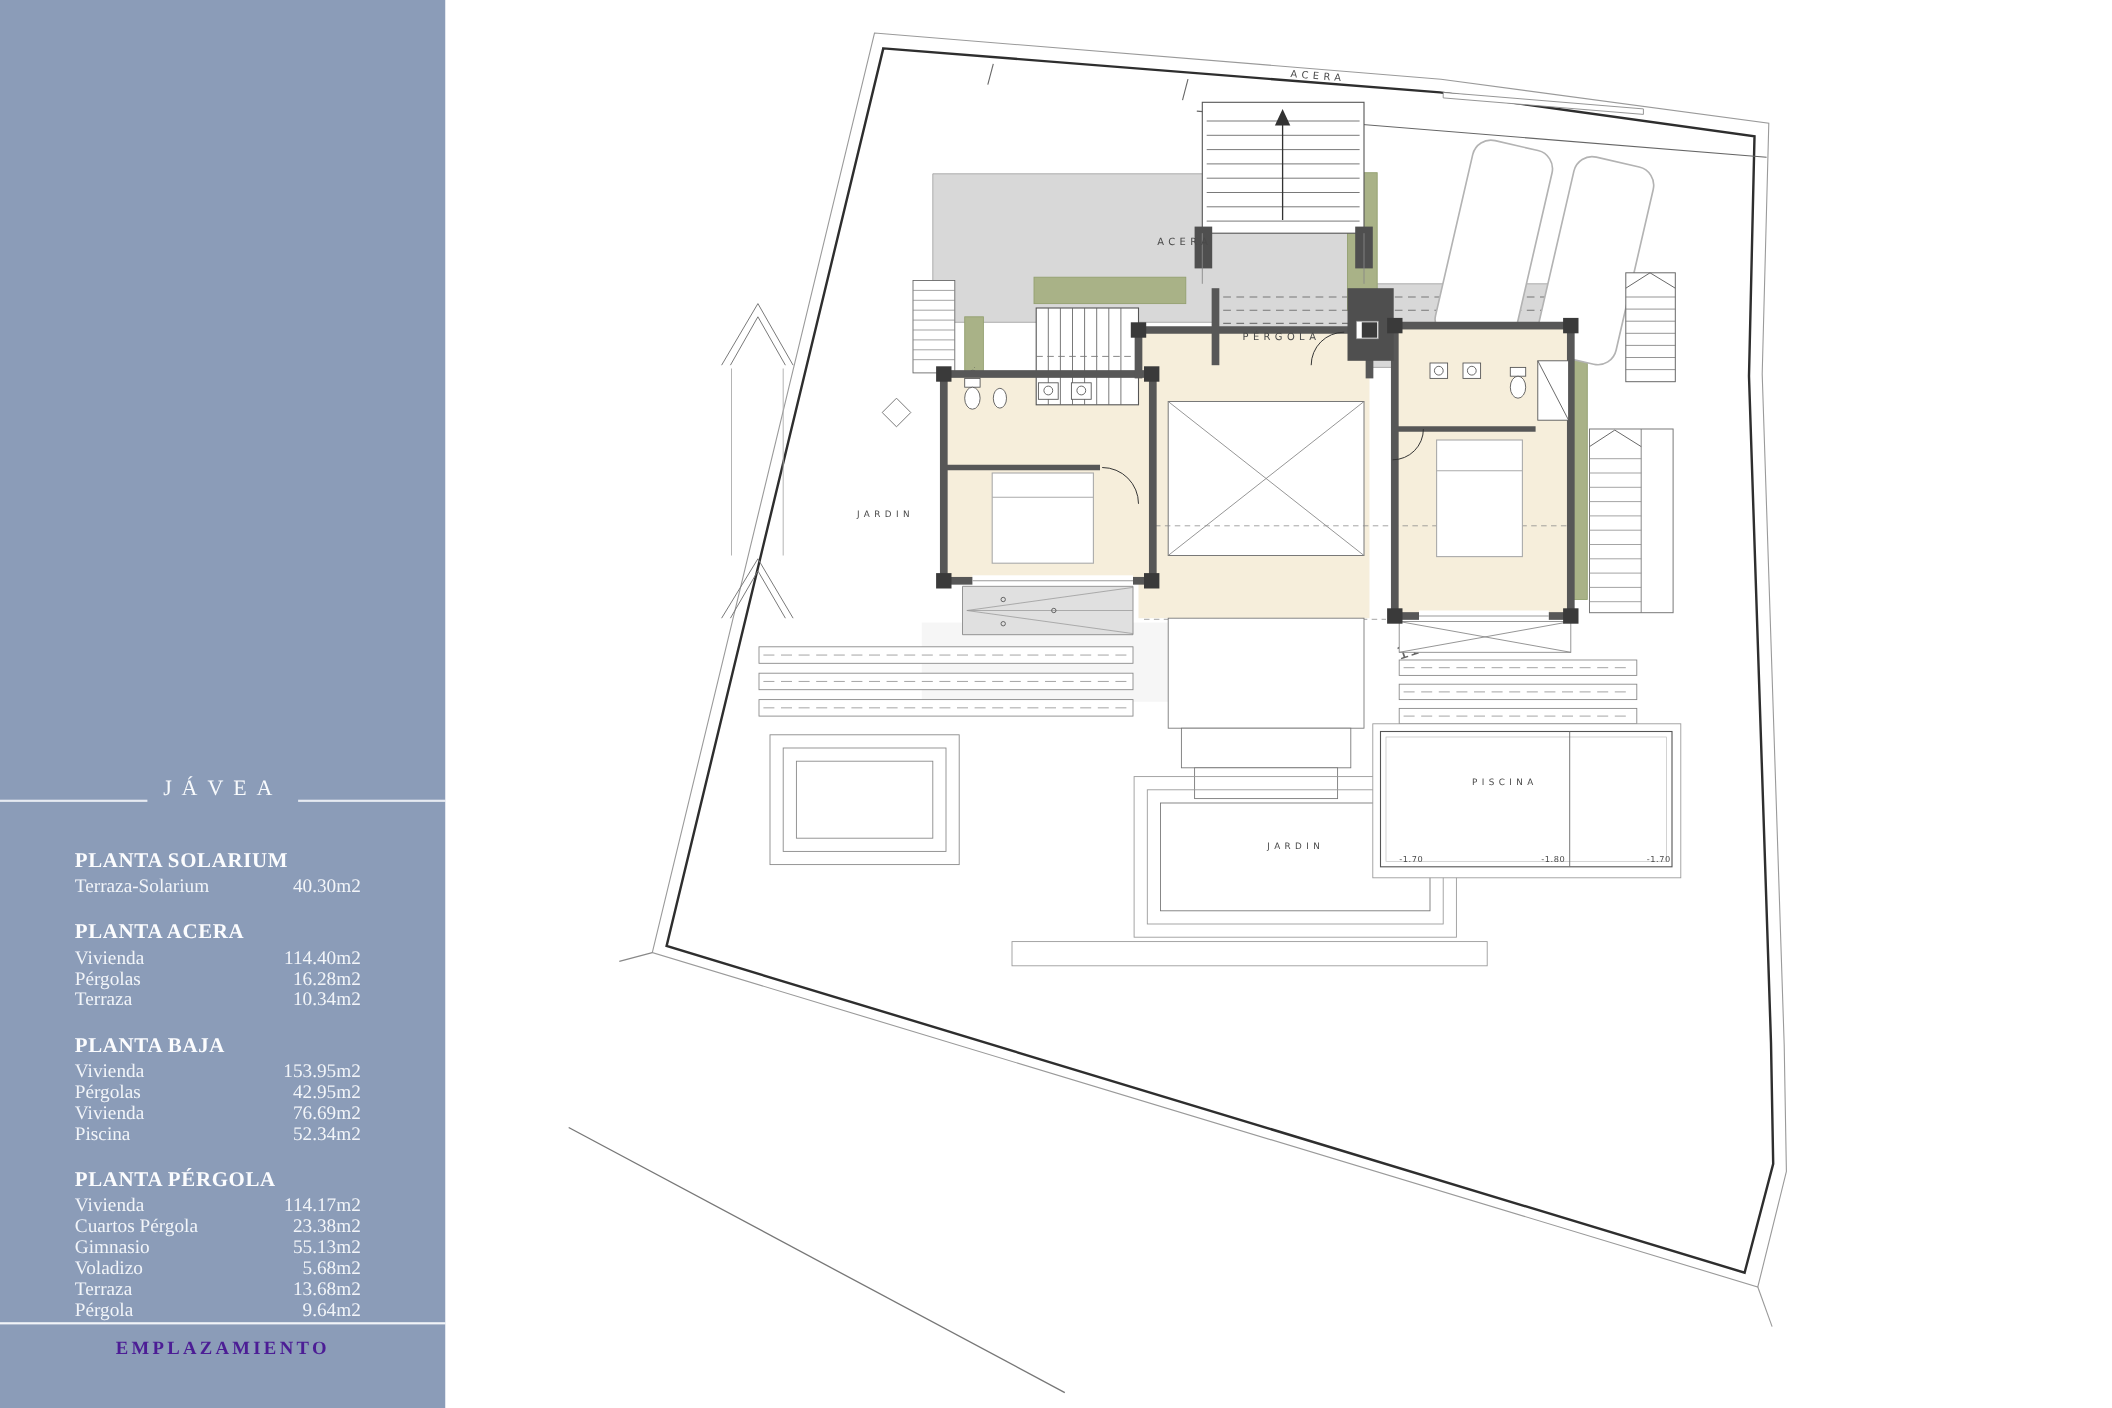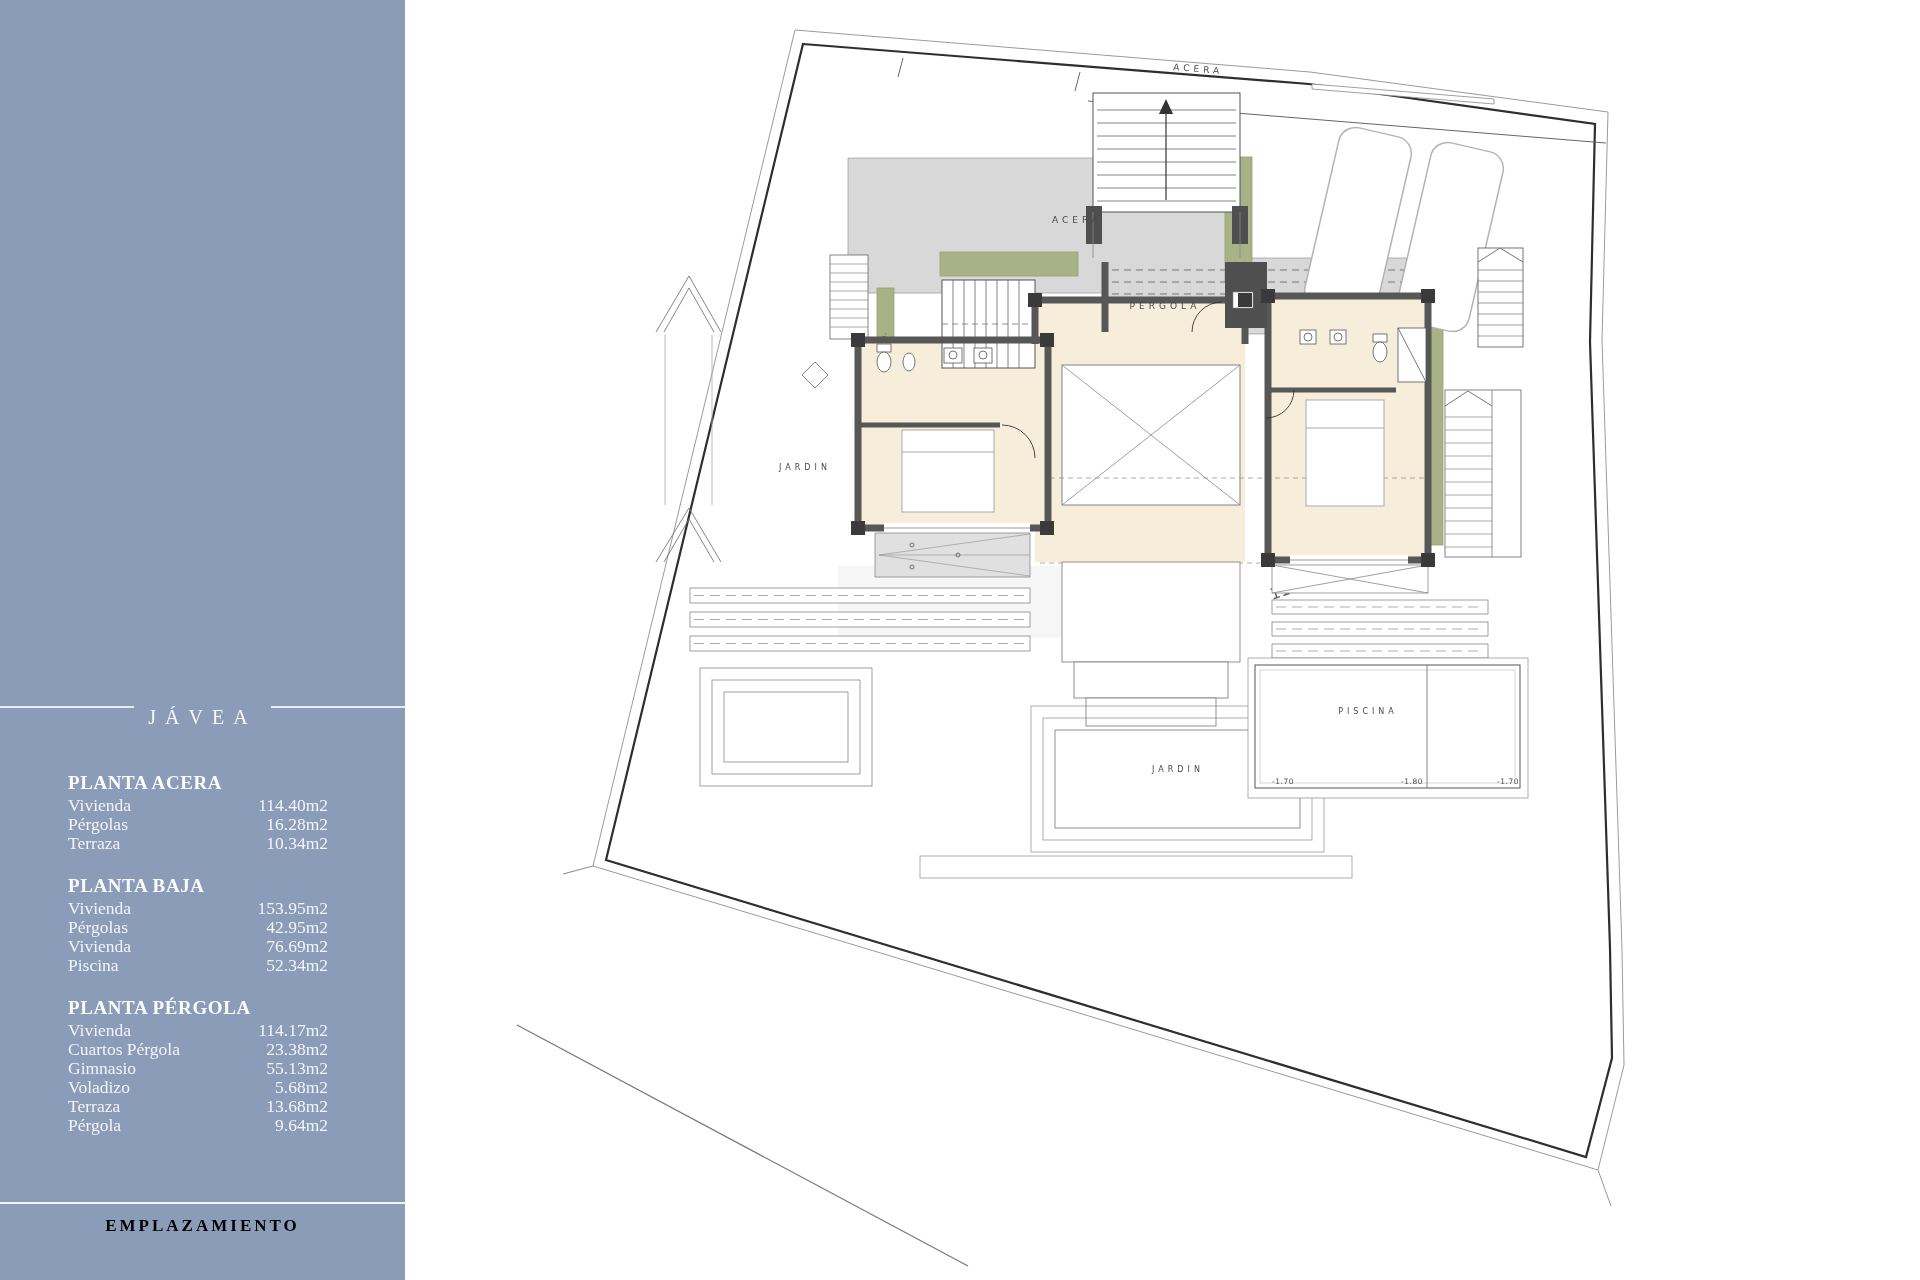--- a/index.html
+++ b/index.html
@@ -3,53 +3,62 @@
 <meta charset="utf-8">
 <style>
   html,body{margin:0;padding:0;background:#ffffff;}
   body{width:1920px;height:1280px;position:relative;overflow:hidden;
        font-family:"Liberation Serif","DejaVu Serif",serif;}
   .page{position:absolute;inset:0;background:#ffffff;}
 
   
   .sidebar{position:absolute;left:0;top:0;width:405px;height:1280px;
            background:#8b9cb8;color:#f6f8fa;}
-  .brand{position:absolute;top:706px;left:0;right:0;display:flex;align-items:flex-start;
+  .brand{position:absolute;top:706px;left:0;right:0;display:flex;align-items:flex-end;
          gap:14px;}
   .brand .rule{flex:1;height:2px;background:#eef1f6;opacity:.92;}
   .brand h1{margin:0;font-size:20px;font-weight:400;letter-spacing:9px;color:#f8fafc;}
   .areas{position:absolute;top:772px;left:68px;right:77px;}
   .area-section{margin-bottom:22px;}
   .area-heading{margin:0 0 2px 0;font-size:19px;line-height:22px;font-weight:700;
                 letter-spacing:.6px;color:#fbfcfe;}
   .area-row{display:flex;justify-content:space-between;font-size:17.5px;line-height:19px;
             color:#f2f5f9;}
   .area-row .area-value{text-align:right;}
   .footer-divider{position:absolute;top:1202px;left:0;width:405px;height:2px;background:#f2f4f8;}
   .footer-label{position:absolute;top:1216px;left:0;width:405px;text-align:center;
-                font-size:17px;font-weight:700;letter-spacing:3px;color:#000000;}
+                font-size:17px;font-weight:700;letter-spacing:3px;color:#4c1d95;}
 
   
   .plan-wrap{position:absolute;left:405px;top:0;width:1515px;height:1280px;background:#fff;}
   svg{display:block;}
   .plan-label{font-family:"DejaVu Sans","Liberation Sans",sans-serif;fill:#4a4a4a;}
 </style>
 </head>
 <body>
 
 <div class="page">
 
   <aside class="sidebar">
     <div class="brand">
       <span class="rule"></span>
       <h1>JÁVEA</h1>
       <span class="rule"></span>
     </div>
 
     <div class="areas" id="sections-root">
+      <section class="area-section">
+        <h2 class="area-heading">PLANTA SOLARIUM</h2>
+        <div class="rows">
+      <div class="area-row">
+        <span class="area-label">Terraza-Solarium</span>
+        <span class="area-value">40.30m2</span>
+      </div>
+    </div>
+      </section>
 
       <section class="area-section">
         <h2 class="area-heading">PLANTA ACERA</h2>
         <div class="rows">
       <div class="area-row">
         <span class="area-label">Vivienda</span>
         <span class="area-value">114.40m2</span>
       </div>
 
       <div class="area-row">

